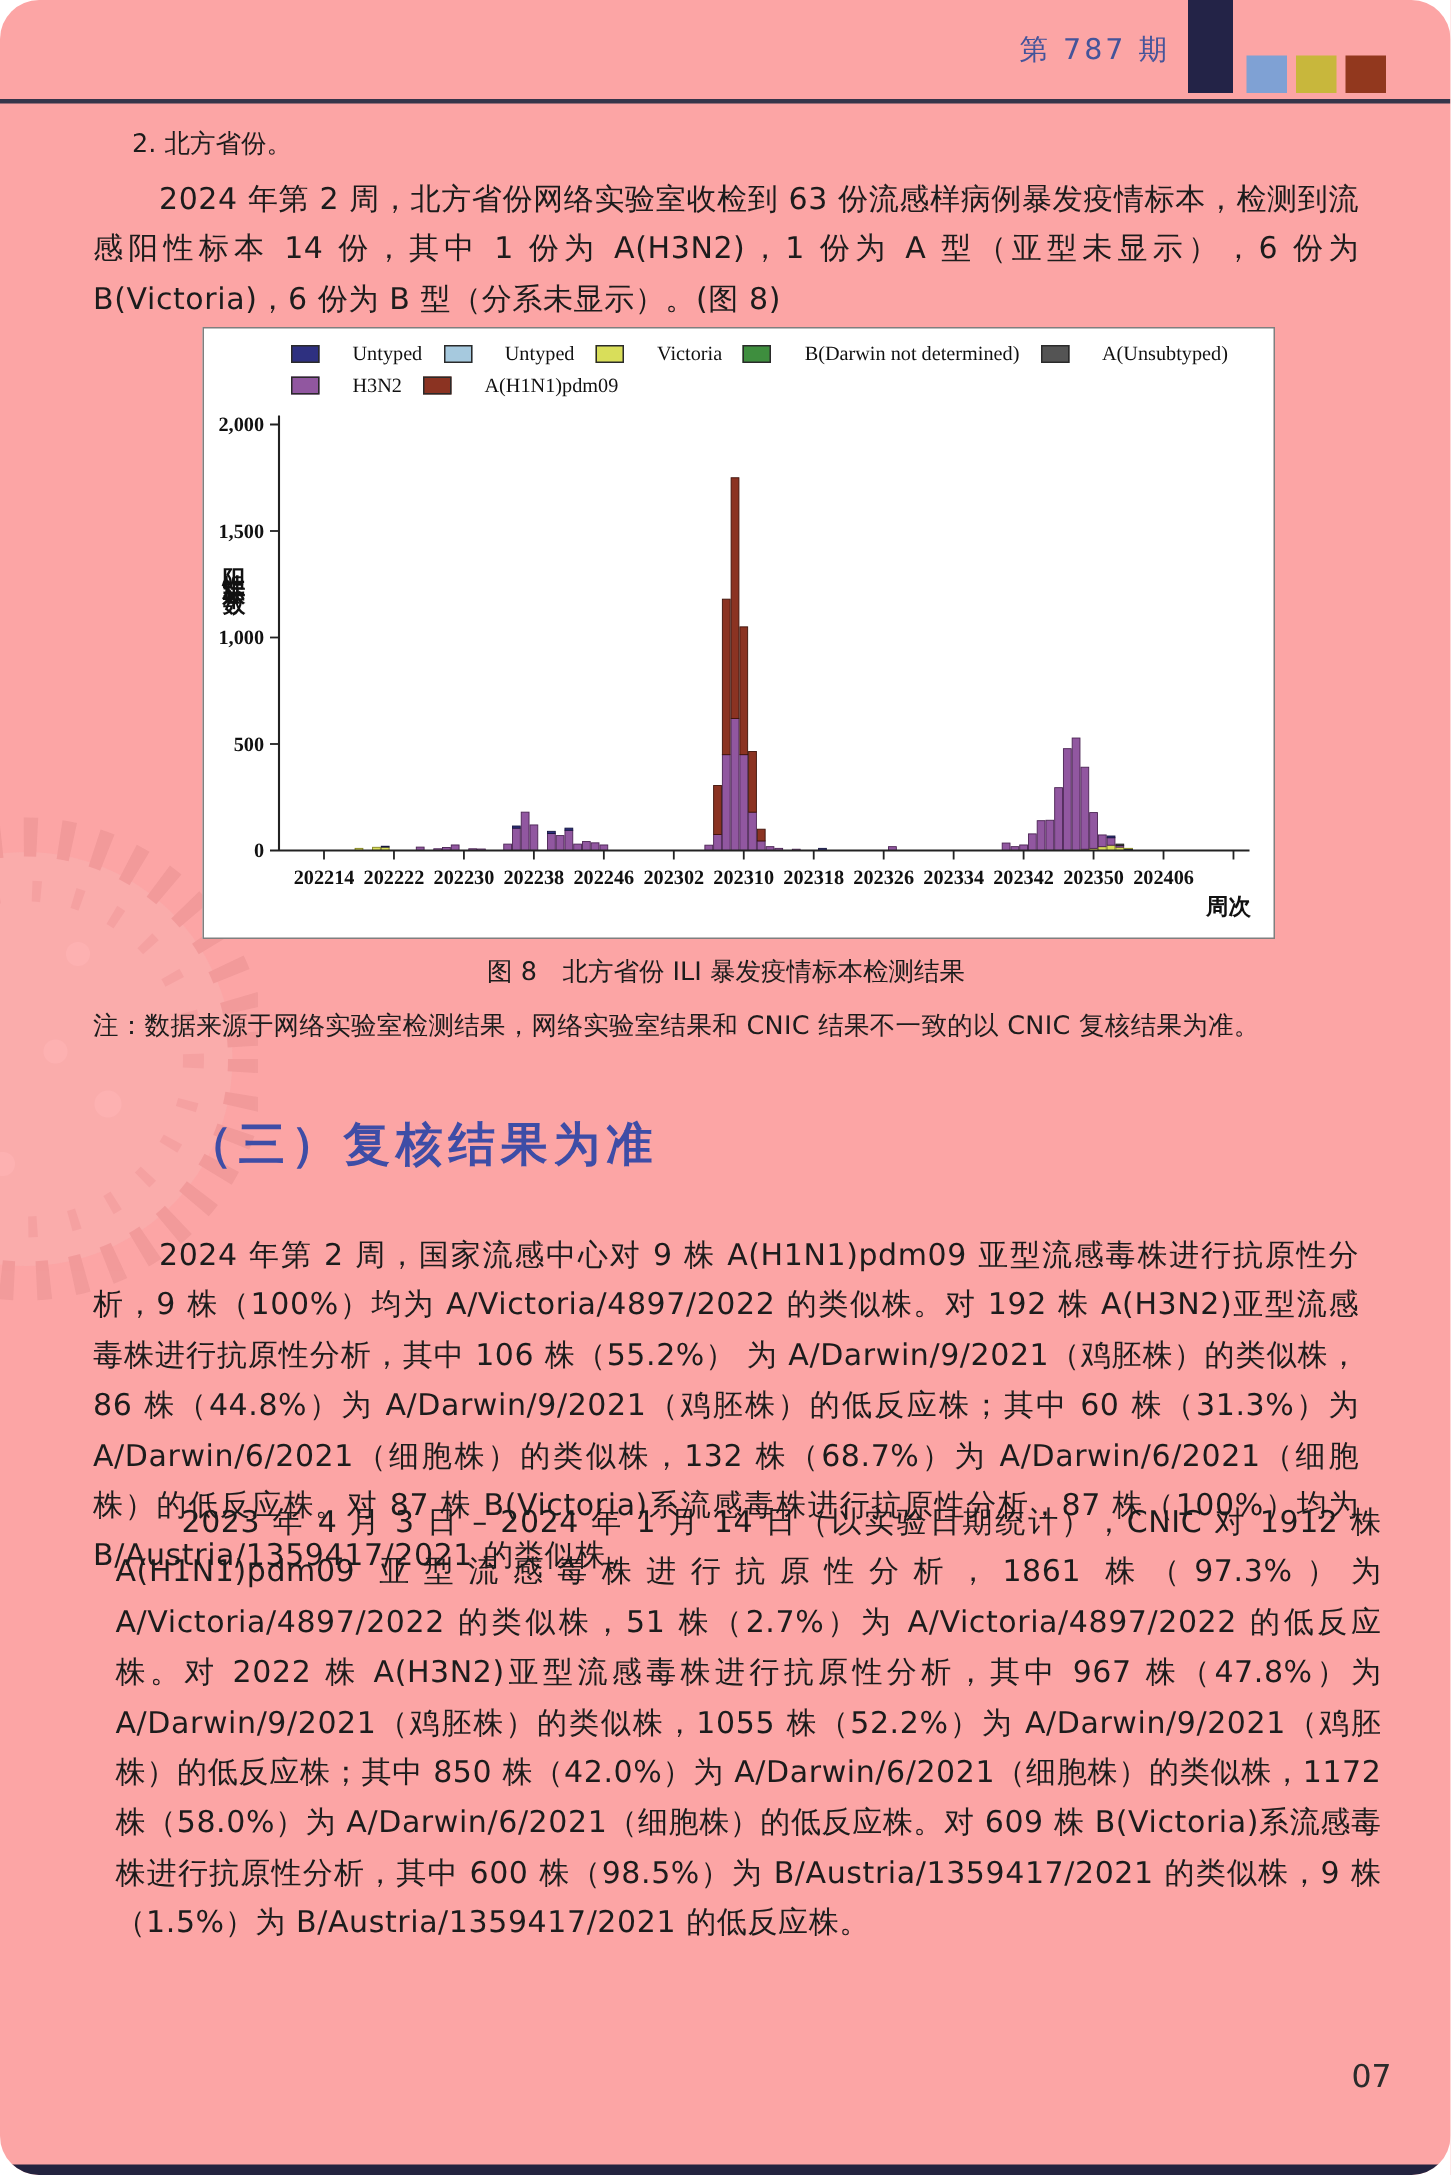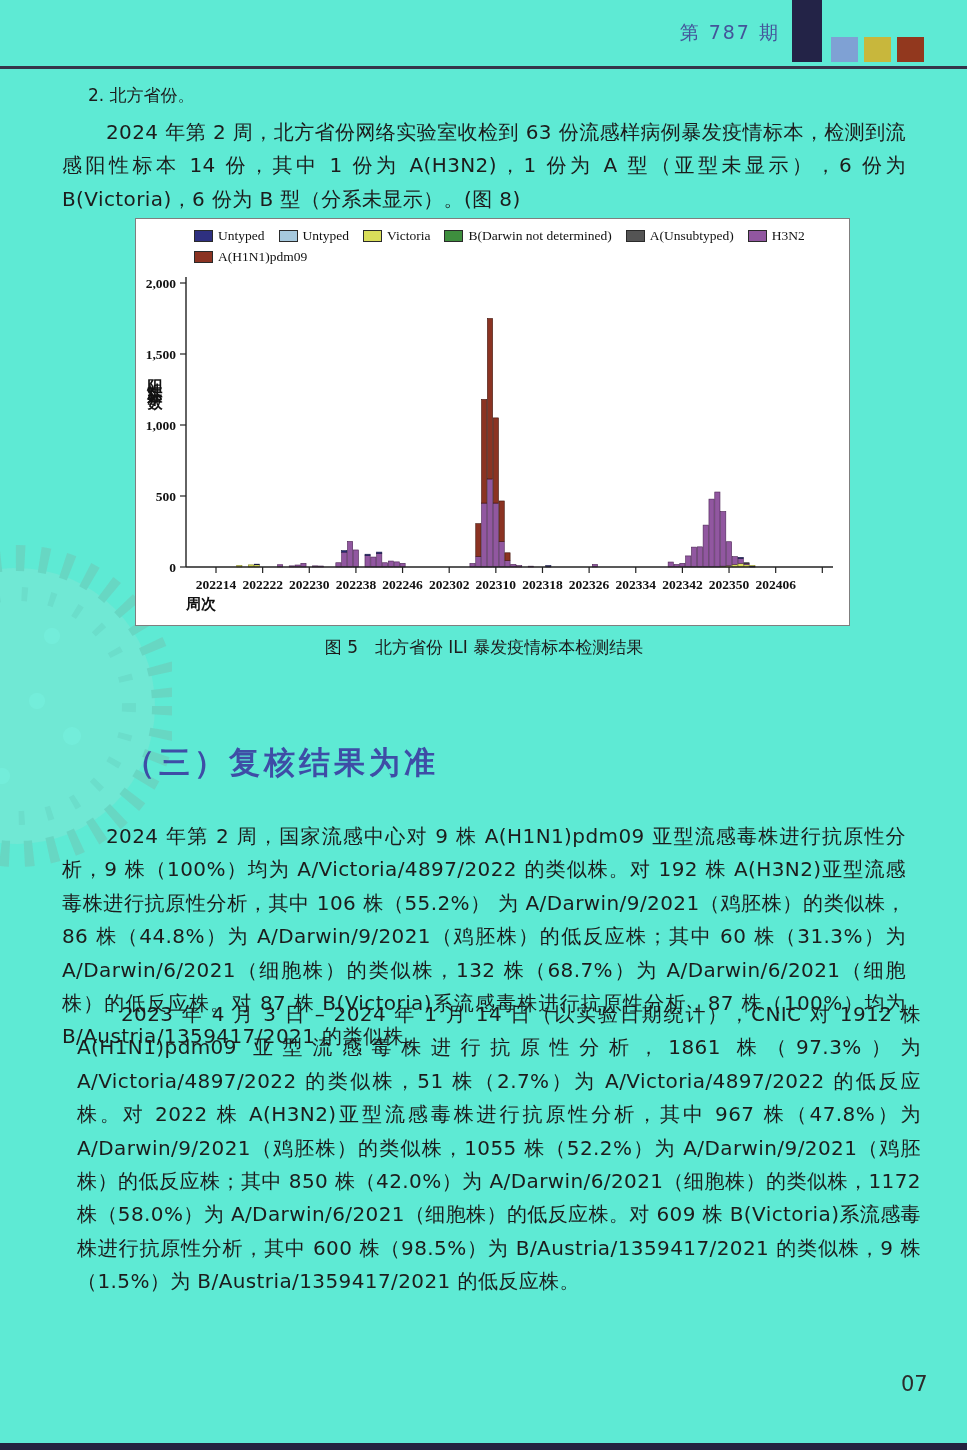--- a/index.html
+++ b/index.html
@@ -1,17 +1,17 @@
 <!DOCTYPE html>
 <html lang="zh"><head>
 <meta charset="utf-8">
 <style>
   html,body{margin:0;padding:0;background:#ffffff;}
-  .page{position:relative;width:967px;height:1450px;background:#5eead4;overflow:hidden;
-        font-family:"DejaVu Sans","Liberation Sans",sans-serif;color:#1c1c1c;}
+  .page{position:relative;width:967px;height:1450px;background:#fca5a5;overflow:hidden;
+        font-family:"DejaVu Sans","Liberation Sans",sans-serif;color:#1c1c1c;border-radius:26px;}
 
   
   .issue{position:absolute;left:640px;top:20px;width:140px;text-align:right;
          font-size:19px;letter-spacing:2px;color:#44549a;}
   .deco{position:absolute;}
   .deco-navy{left:792px;top:0;width:30px;height:62px;background:#232347;}
   .deco-blue{left:831px;top:37px;width:27px;height:25px;background:#7fa1d4;}
   .deco-yellow{left:864px;top:37px;width:27px;height:25px;background:#c8b73c;}
   .deco-brown{left:897px;top:37px;width:27px;height:25px;background:#92381e;}
   .header-rule{position:absolute;left:0;top:66px;width:967px;height:3px;background:#35354a;}
@@ -31,27 +31,27 @@
   .note{position:absolute;left:62px;top:672px;width:860px;font-size:17px;margin:0;letter-spacing:.2px;}
   .sec-head{position:absolute;left:124px;top:742px;margin:0;font-size:31px;font-weight:700;
             color:#3e4da6;letter-spacing:4px;}
 
   
   .chart-box{position:absolute;left:135px;top:218px;width:713px;height:406px;
              border:1px solid #7f7f7f;background:#fff;margin:0;}
   .legend{position:absolute;left:58px;top:7px;width:648px;display:flex;flex-wrap:wrap;
           column-gap:14px;row-gap:2px;font-family:"Liberation Serif",serif;
           font-size:13.5px;line-height:19px;color:#111;}
-  .legend-item{display:flex;align-items:center;gap:5px;white-space:nowrap;}
+  .legend-item{display:flex;align-items:center;gap:22px;white-space:nowrap;}
   .legend-swatch{display:inline-block;width:17px;height:10px;border:1px solid #2a2a2a;}
   .chart-svg{position:absolute;left:0;top:0;}
   .y-title{position:absolute;left:9px;top:148px;writing-mode:vertical-rl;
            font-family:"Liberation Serif",serif;font-weight:700;font-size:15px;
            letter-spacing:4px;color:#111;}
-  .x-title{position:absolute;left:50px;top:376px;width:648px;text-align:left;
+  .x-title{position:absolute;left:50px;top:376px;width:648px;text-align:right;
            font-family:"Liberation Serif",serif;font-weight:700;font-size:15px;color:#111;}
 
   
   .page-num{position:absolute;left:868px;top:1372px;font-size:21px;color:#2b2b2b;margin-left:33px;}
   .footer-bar{position:absolute;left:0;top:1443px;width:967px;height:7px;background:#23233f;}
 </style>
 </head>
 <body>
 
 <div class="page">
@@ -216,21 +216,22 @@
         <line x1="593.04" y1="348" x2="593.04" y2="354" stroke="#222" stroke-width="1.2"></line>
         <text x="593.04" y="370" text-anchor="middle" font-family="&quot;Liberation Serif&quot;, serif" font-size="13.5" font-weight="700" fill="#111">202350</text>
         <line x1="639.6800000000001" y1="348" x2="639.6800000000001" y2="354" stroke="#222" stroke-width="1.2"></line>
         <text x="639.6800000000001" y="370" text-anchor="middle" font-family="&quot;Liberation Serif&quot;, serif" font-size="13.5" font-weight="700" fill="#111">202406</text>
         <line x1="686.32" y1="348" x2="686.32" y2="354" stroke="#222" stroke-width="1.2"></line>
       </svg>
     <div class="y-title">阳性标本数</div>
     <div class="x-title">周次</div>
   </figure>
 
-  <div class="caption">图 5　北方省份 ILI 暴发疫情标本检测结果</div>
+  <div class="caption">图 8　北方省份 ILI 暴发疫情标本检测结果</div>
+  <p class="note">注：数据来源于网络实验室检测结果，网络实验室结果和 CNIC 结果不一致的以 CNIC 复核结果为准。</p>
 
   <h2 class="sec-head">（三）复核结果为准</h2>
   <p class="para para-2">2024 年第 2 周，国家流感中心对 9 株 A(H1N1)pdm09 亚型流感毒株进行抗原性分析，9 株（100%）均为 A/Victoria/4897/2022 的类似株。对 192 株 A(H3N2)亚型流感毒株进行抗原性分析，其中 106 株（55.2%） 为 A/Darwin/9/2021（鸡胚株）的类似株，86 株（44.8%）为 A/Darwin/9/2021（鸡胚株）的低反应株；其中 60 株（31.3%）为 A/Darwin/6/2021（细胞株）的类似株，132 株（68.7%）为 A/Darwin/6/2021（细胞株）的低反应株。对 87 株 B(Victoria)系流感毒株进行抗原性分析，87 株（100%）均为 B/Austria/1359417/2021 的类似株。</p>
   <p class="para para-3">2023 年 4 月 3 日 – 2024 年 1 月 14 日（以实验日期统计），CNIC 对 1912 株 A(H1N1)pdm09 亚型流感毒株进行抗原性分析，1861 株（97.3%）为 A/Victoria/4897/2022 的类似株，51 株（2.7%）为 A/Victoria/4897/2022 的低反应株。对 2022 株 A(H3N2)亚型流感毒株进行抗原性分析，其中 967 株（47.8%）为 A/Darwin/9/2021（鸡胚株）的类似株，1055 株（52.2%）为 A/Darwin/9/2021（鸡胚株）的低反应株；其中 850 株（42.0%）为 A/Darwin/6/2021（细胞株）的类似株，1172 株（58.0%）为 A/Darwin/6/2021（细胞株）的低反应株。对 609 株 B(Victoria)系流感毒株进行抗原性分析，其中 600 株（98.5%）为 B/Austria/1359417/2021 的类似株，9 株（1.5%）为 B/Austria/1359417/2021 的低反应株。</p>
 
   <div class="page-num">07</div>
   <div class="footer-bar"></div>
 </div>
 
 </body></html>

